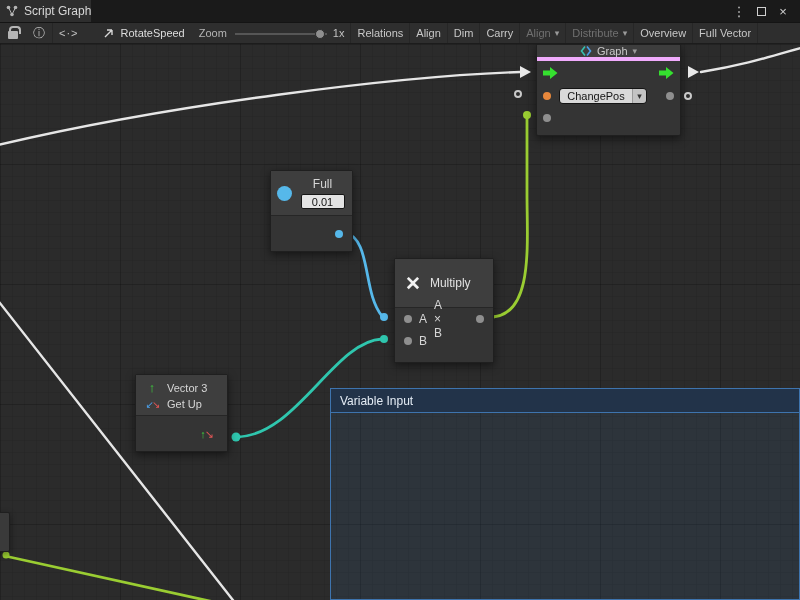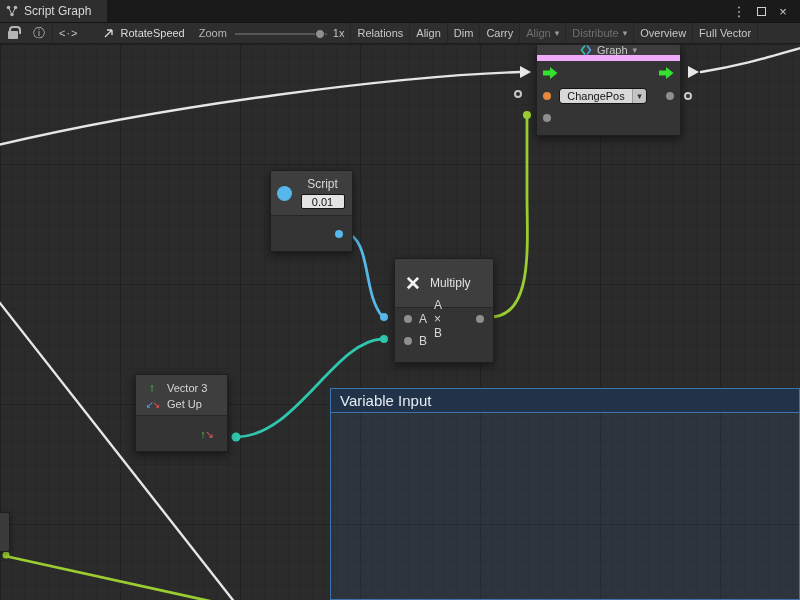--- a/index.html
+++ b/index.html
@@ -3,21 +3,21 @@
 <meta charset="utf-8">
 <style>
   *{box-sizing:border-box;margin:0;padding:0}
   html,body{width:800px;height:600px;overflow:hidden;background:#2b2b2b;
     font-family:"Liberation Sans",sans-serif;-webkit-user-select:none;user-select:none}
   .window{position:relative;width:800px;height:600px}
 
   
   .titlebar{position:absolute;top:0;left:0;width:800px;height:22px;background:#1a1a1a;
     display:flex;align-items:stretch}
-  .tab{display:flex;align-items:center;gap:6px;padding:0 16px 0 6px;background:#2e2e2e;
+  .tab{display:flex;align-items:center;gap:6px;padding:0 0 0 6px;background:#2e2e2e;
     color:#d8d8d8;font-size:12px}
   .win-controls{margin-left:auto;display:flex;align-items:center;gap:4px;padding-right:8px;color:#cfcfcf}
   .ctl{width:18px;height:18px;display:flex;align-items:center;justify-content:center;font-size:13px;cursor:default}
   .maxbox{width:9px;height:9px;border:1px solid #cfcfcf}
 
   
   .toolbar{position:absolute;top:22px;left:0;width:800px;height:22px;background:#2e2e2e;
     border-top:1px solid #141414;border-bottom:1px solid #1c1c1c;display:flex;align-items:stretch;
     color:#c8c8c8;font-size:11px;overflow:hidden}
   .tb-ico{width:26px;display:flex;align-items:center;justify-content:center}
@@ -52,39 +52,39 @@
   .w{fill:none;stroke-linecap:round}
   .w.white{stroke:var(--wire-white);stroke-width:2.4}
   .w.lime{stroke:var(--wire-lime);stroke-width:2.8}
   .w.blue{stroke:var(--wire-blue);stroke-width:2.8}
   .w.teal{stroke:var(--wire-teal);stroke-width:2.8}
   .f.lime{fill:var(--wire-lime)} .f.blue{fill:var(--wire-blue)} .f.teal{fill:var(--wire-teal)}
 
   
   .group{position:absolute;z-index:1;border:1px solid var(--group-border);background:rgba(72,134,208,0.10)}
   .group-header{height:24px;background:var(--group-header);display:flex;align-items:center;
-    padding:0 9px;font-size:15px;color:#e4ecf5;border-bottom:1px solid var(--group-border)}
+    padding:0 9px;font-size:12px;color:#e4ecf5;border-bottom:1px solid var(--group-border)}
   .group-body{position:absolute;top:24px;bottom:0;left:0;right:0}
 
   
   .node{position:absolute;z-index:3;background:#343434;border:1px solid #1f1f1f;border-radius:2px;
     color:#d6d6d6;font-size:12px;box-shadow:0 3px 9px rgba(0,0,0,0.5)}
   .node-body{background:#343434;border-top:1px solid #262626}
   .dot{width:8px;height:8px;border-radius:50%;background:#8f8f8f;flex:none;display:inline-block}
   .dot.orange{background:var(--port-orange)}
   .dot.blue{background:var(--wire-blue)}
   .dot.hollow{background:transparent;border:2px solid #c9c9c9}
   .dot.abs{position:absolute;z-index:4}
   .dot.right{margin-left:auto}
   .tri{position:absolute;z-index:4;width:0;height:0;border-top:6px solid transparent;
     border-bottom:6px solid transparent;border-left:11px solid #e8e8e8}
 
   
   .gn-header{height:16px;background:#3d3d3d;display:flex;align-items:center;justify-content:center;
-    gap:5px;font-size:11px;color:#c9c9c9;border-bottom:6px solid #f0abfc}
+    gap:5px;font-size:11px;color:#c9c9c9;border-bottom:4px solid #f0abfc}
   .gn-row{display:flex;align-items:center;padding:0 6px}
   .gn-row.flow{height:24px;justify-content:space-between}
   .gn-row.val{height:22px;gap:6px}
   .gn-row.last{height:22px}
   .dropdown{display:flex;height:16px;border-radius:4px;overflow:hidden;border:1px solid #141414;
     flex:1;max-width:88px;margin:0 2px}
   .dd-label{background:#d9d9d9;color:#151515;font-size:11px;display:flex;align-items:center;
     justify-content:center;flex:1}
   .dd-caret{width:14px;background:#c3c3c3;color:#333;font-size:9px;display:flex;align-items:center;
     justify-content:center;border-left:1px solid #9a9a9a}
@@ -252,21 +252,21 @@
 
     <div class="tri" style="left:520px;top:22px"></div>
     <span class="dot hollow abs" style="left:514px;top:46px"></span>
     <span class="dot hollow abs" style="left:684px;top:48px"></span>
     <div class="tri" style="left:688px;top:22px"></div>
 
     <div class="node" style="left:270px;top:126px;width:83px">
       <div class="float-header">
         <span class="float-icon"></span>
         <div class="float-col">
-          <span>Script</span>
+          <span>Full</span>
           <input class="float-field" value="0.01" style="">
         </div>
       </div>
       <div class="node-body float-body">
         <span class="dot blue port-right"></span>
       </div>
     </div>
 
     <div class="node" style="left:394px;top:214px;width:100px">
       <div class="mul-header">

